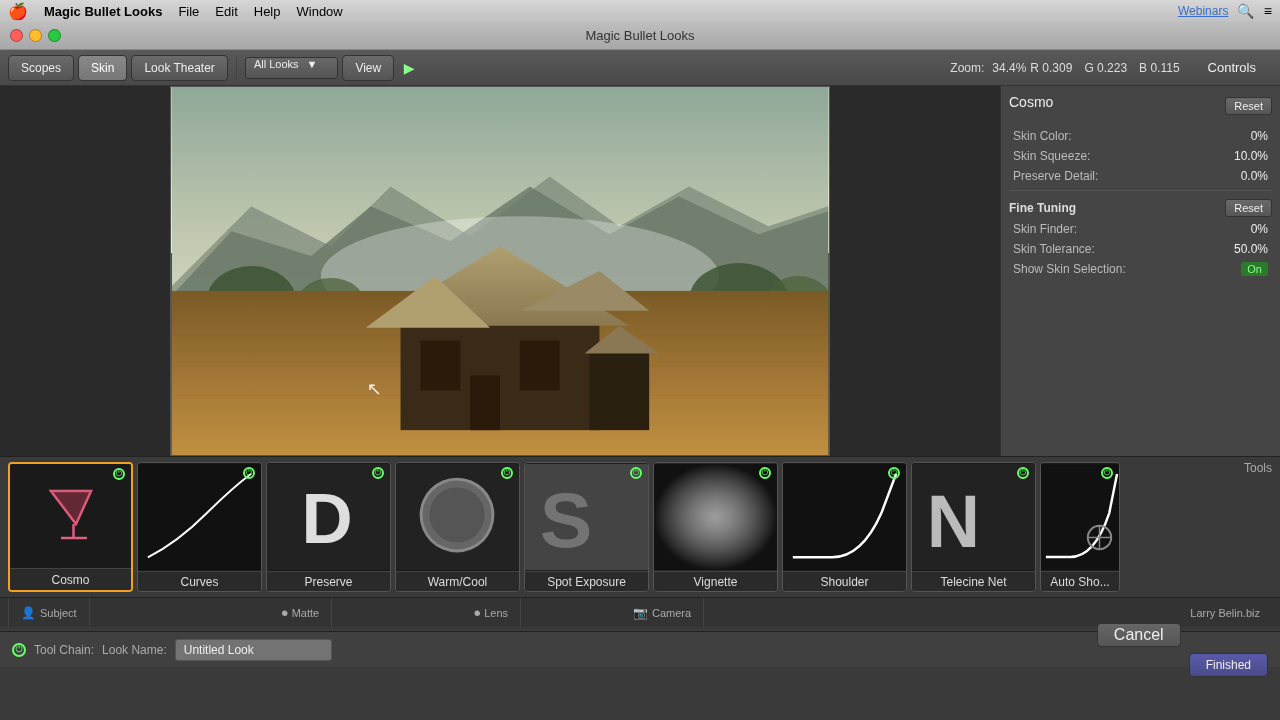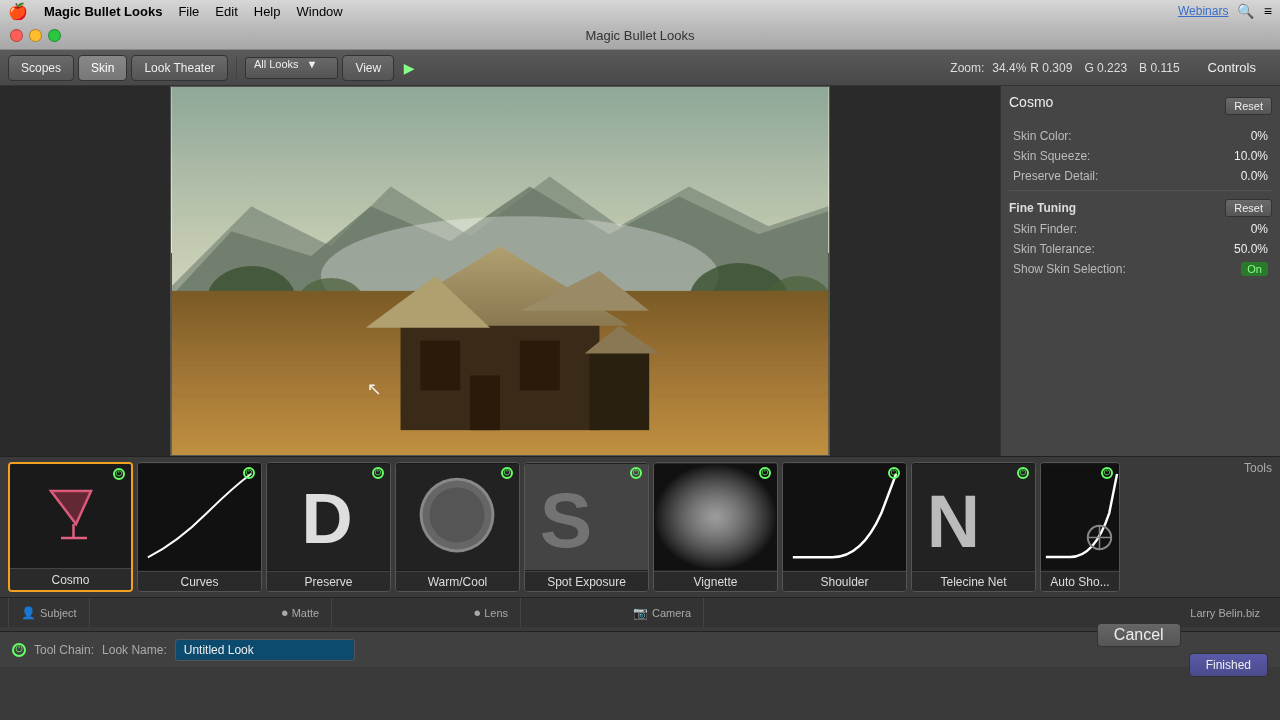--- a/index.html
+++ b/index.html
@@ -328,26 +328,26 @@
       display: flex;
       align-items: center;
       justify-content: center;
       font-size: 9px;
       color: #6f6;
     }
     .look-name-label { color: #aaa; font-size: 12px; }
     .look-name-field {
       height: 22px;
       padding: 0 8px;
-      background: #0c4a6e;
+      background: #737373;
       border: 1px solid #555;
       border-radius: 3px;
       color: #eee;
       font-size: 12px;
-      width: 180px;
+      width: 157px;
     }
     .status-right { margin-left: auto; display: flex; gap: 8px; }
     .cancel-btn {
       height: 24px;
       padding: 0 16px;
       background: linear-gradient(to bottom, #666, #555);
       border: 1px solid #333;
       border-radius: 4px;
       color: #eee;
       font-size: 16px;

